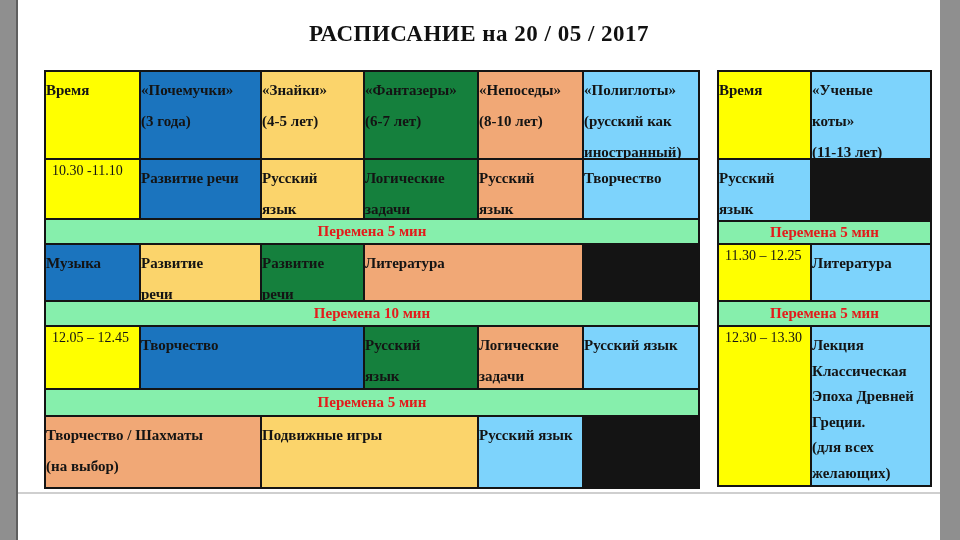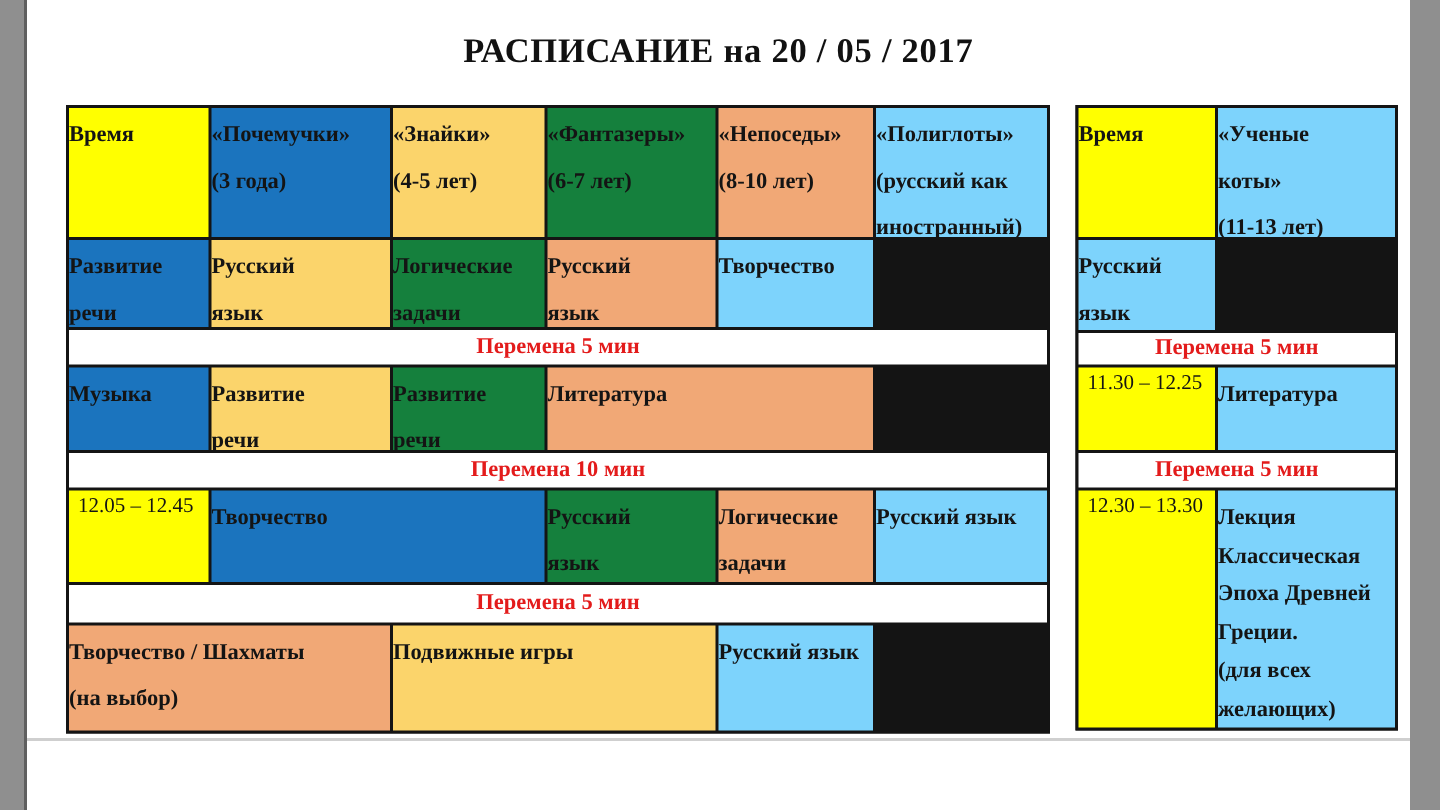--- a/index.html
+++ b/index.html
@@ -42,21 +42,21 @@
   }
 
   .c { display: block; overflow: hidden; }
   .bg-y  { background: #ffff00; }
   .bg-b  { background: #1b74be; }
   .bg-t  { background: #fbd46b; }
   .bg-g  { background: #15803d; }
   .bg-p  { background: #f1a876; }
   .bg-gr { background: #7dd3fc; }
   .bg-r  { background: #7dd3fc; }
-  .bg-w  { background: #ffffff; }
+  .bg-w  { background: #86efac; }
 
   .hdr, .subject {
     font-weight: bold; font-size: 15px;
     text-align: left; line-height: 2.05;
     padding-top: 3px; white-space: pre-line; font-family: Liberation Serif, serif;
   }
   .time {
     font-size: 14px; font-weight: normal;
     text-align: left; padding: 3px 2px 0 6px;
     white-space: nowrap;
@@ -87,20 +87,21 @@
   <div class="c bg-t hdr">«Знайки»
 (4-5 лет)</div>
   <div class="c bg-g hdr">«Фантазеры»
 (6-7 лет)</div>
   <div class="c bg-p hdr">«Непоседы»
 (8-10 лет)</div>
   <div class="c bg-gr hdr">«Полиглоты»
 (русский как
 иностранный)</div>
 
+  <div class="c bg-y time">10.30 -11.10</div>
   <div class="c bg-b subject">Развитие речи</div>
   <div class="c bg-t subject">Русский
 язык</div>
   <div class="c bg-g subject">Логические
 задачи</div>
   <div class="c bg-p subject">Русский
 язык</div>
   <div class="c bg-gr subject">Творчество</div>
 
   <div class="c bg-w brk">Перемена 5 мин</div>

